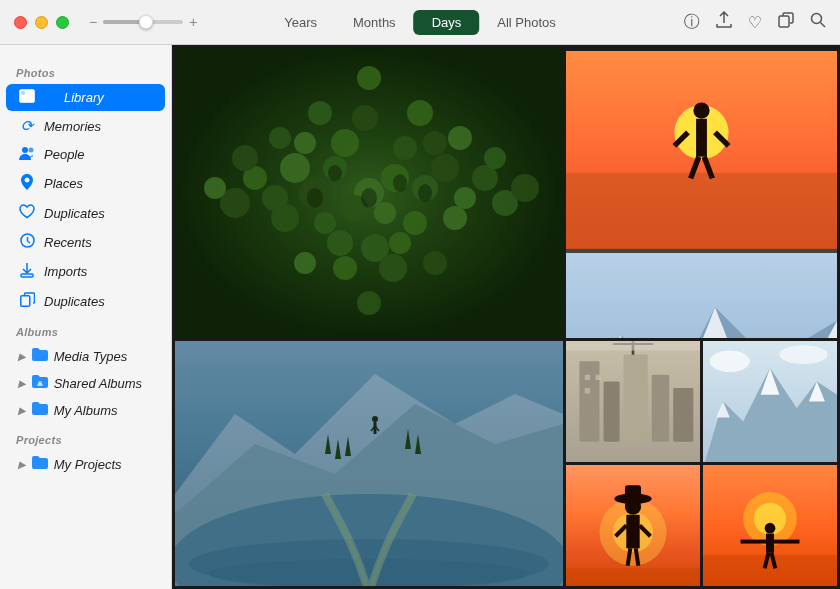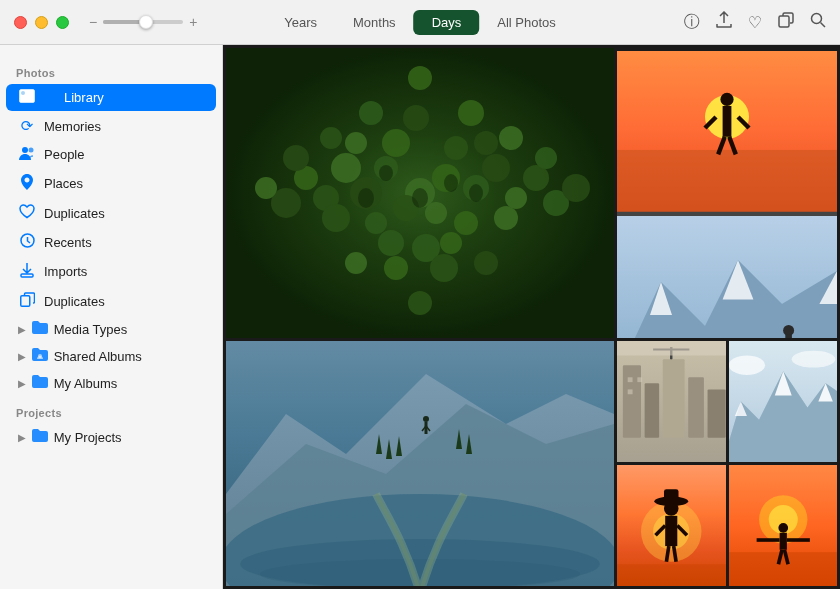--- a/index.html
+++ b/index.html
@@ -117,26 +117,27 @@
 
     
     .main {
       display: flex;
       flex: 1;
       overflow: hidden;
     }
 
     
     .sidebar {
-      width: 223px;
+      width: 172px;
       background: #f5f5f5;
       border-right: 1px solid #d8d8d8;
       overflow-y: auto;
       flex-shrink: 0;
       padding: 12px 0;
+      font-style: italic;
     }
     .sidebar-section-label {
       font-size: 11px;
       font-weight: 600;
       color: #888;
       padding: 10px 16px 4px 16px;
       text-transform: none;
       letter-spacing: 0.3px;
     }
     .sidebar-item {
@@ -404,20 +405,21 @@
     <div class="sidebar-item">
       <span class="si-icon">
         <svg width="15" height="15" viewBox="0 0 15 15" fill="none" stroke="#007aff" stroke-width="1.5">
           <rect x="0.75" y="3.75" width="9" height="10.5" rx="1.25"></rect>
           <path d="M4.5 3V2a1 1 0 011-1h8a1 1 0 011 1v8a1 1 0 01-1 1H13"></path>
         </svg>
       </span>
       <span>Duplicates</span>
     </div>
 
+    <div class="sidebar-section-label">Albums</div>
 
     <div class="sidebar-group-item">
       <span class="chevron-icon">▶</span>
       <span class="folder-icon">
         <svg width="16" height="13" viewBox="0 0 16 13" fill="#007aff">
           <path d="M0 2a2 2 0 012-2h4l2 2h6a2 2 0 012 2v7a2 2 0 01-2 2H2a2 2 0 01-2-2V2z" fill="#007aff" opacity="0.85"></path>
         </svg>
       </span>
       <span>Media Types</span>
     </div>

